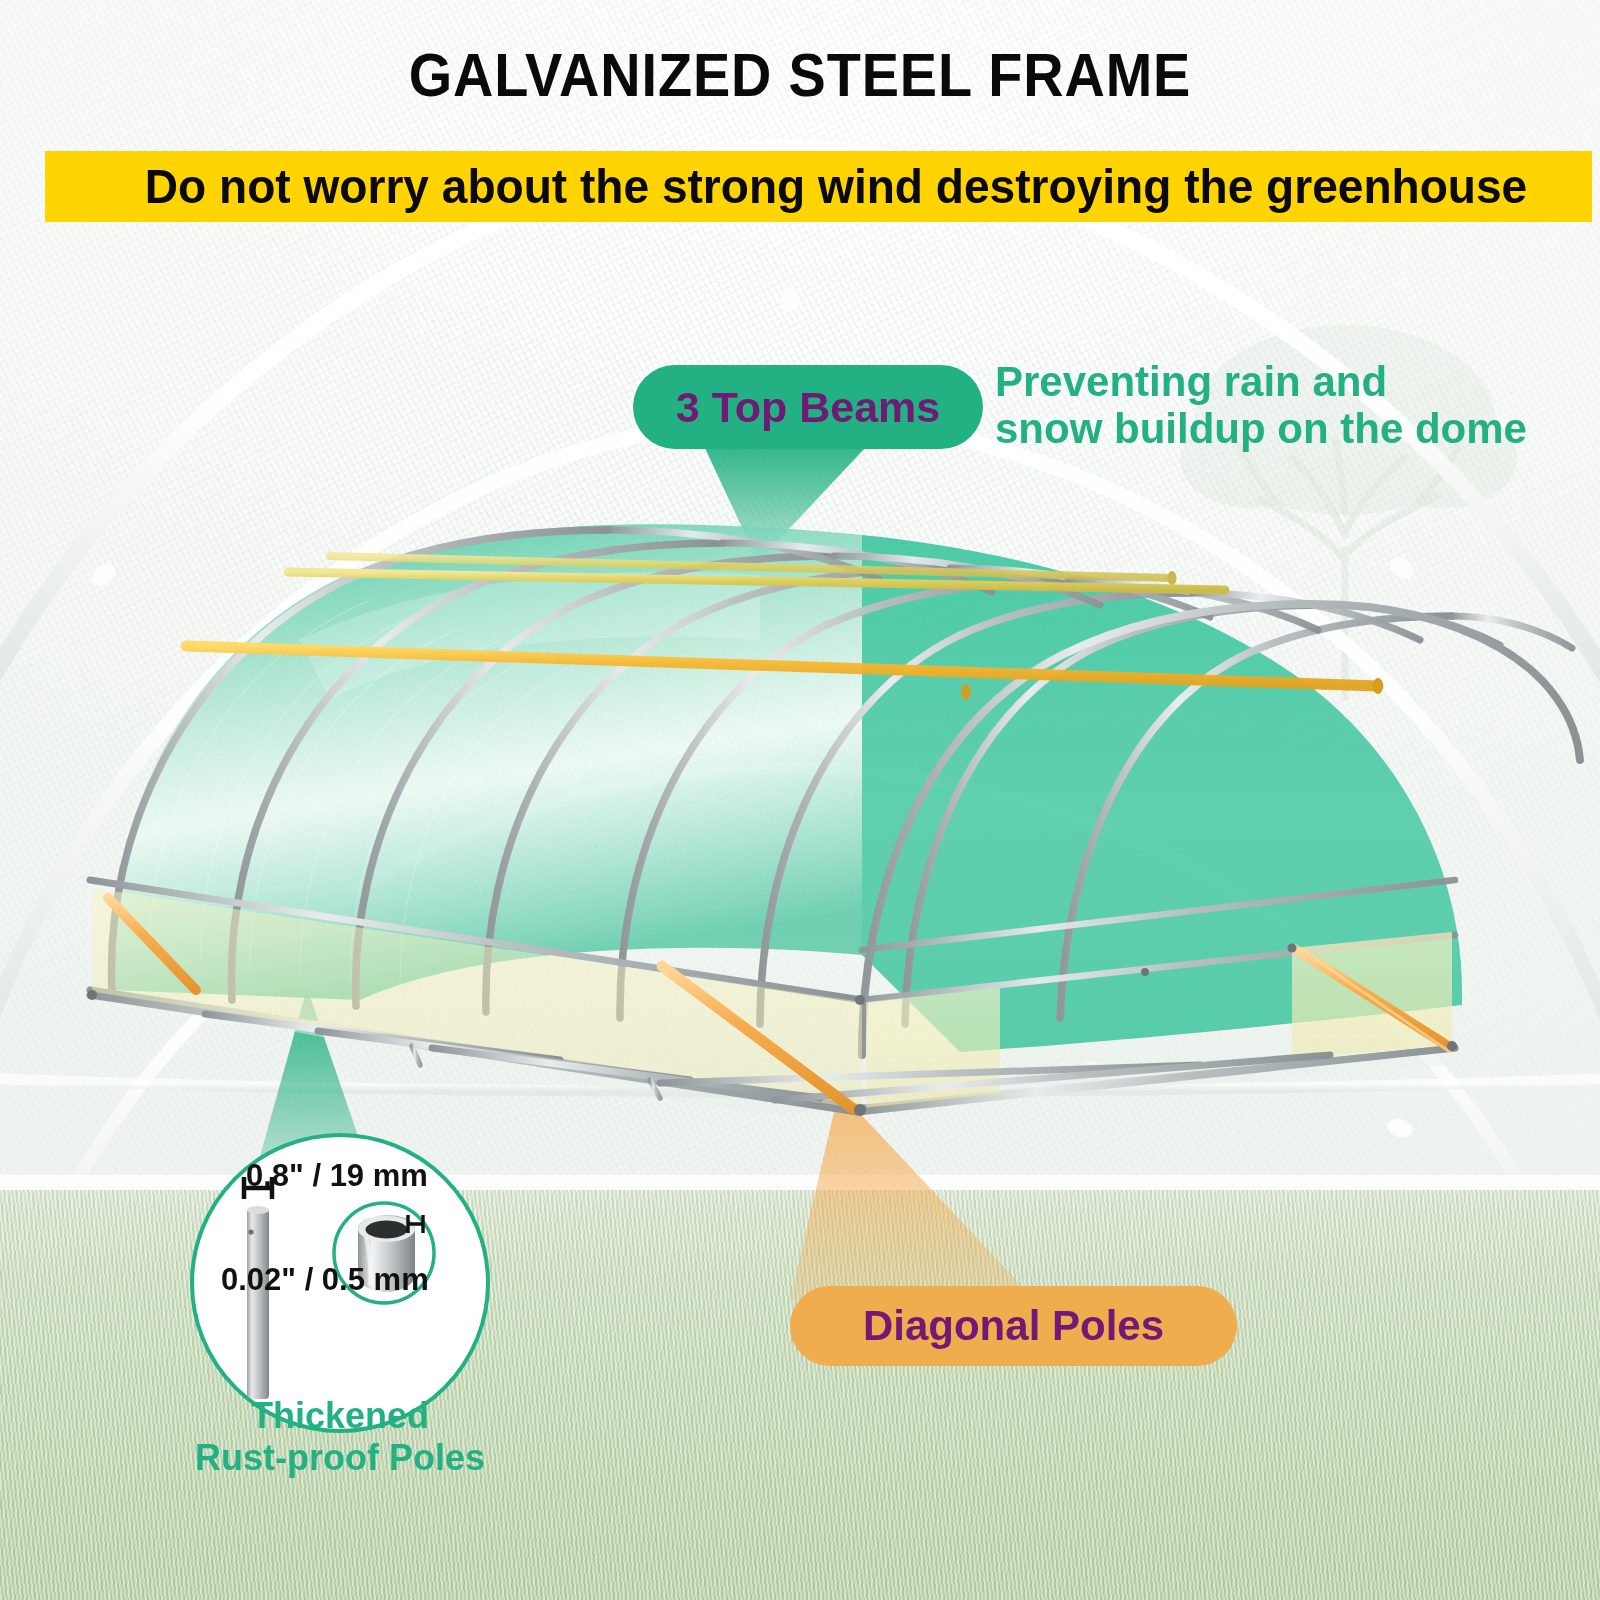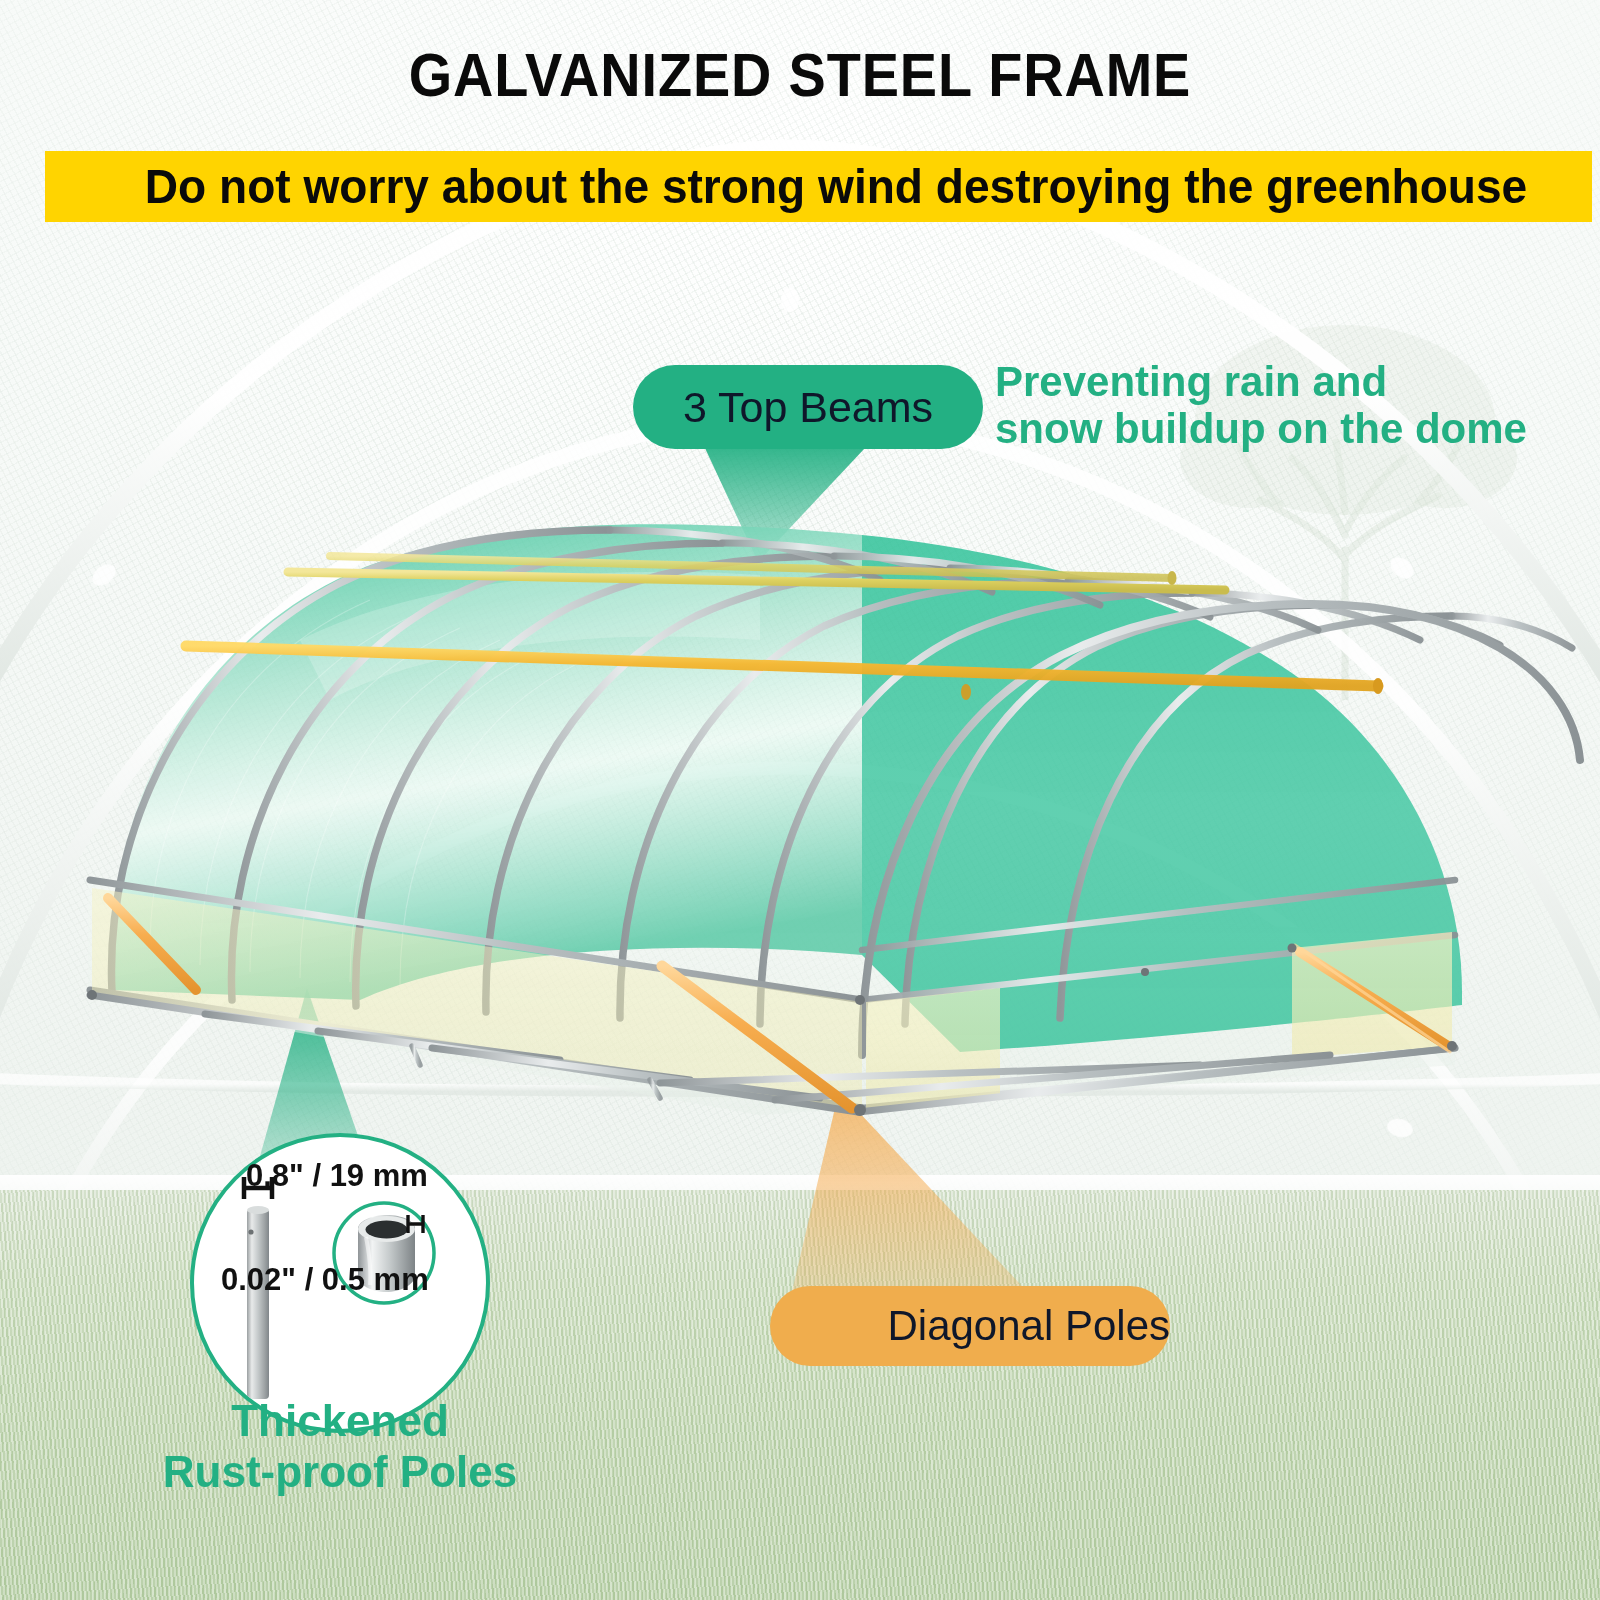--- a/index.html
+++ b/index.html
@@ -72,48 +72,47 @@
     font-weight:bold;font-size:48px;color:#0a0a0a;
     letter-spacing:0px;white-space:nowrap;
     transform:scaleX(.96);
   }
 
   
   .pill{
     position:absolute;
     display:flex;align-items:center;justify-content:center;
     border-radius:999px;
-    color:#0f172a;
+    color:#701a75;
     font-size:42px;
     white-space:nowrap;
-    font-weight:400;
+    font-weight:700;
   }
   .pill-top{
     left:633px;top:365px;width:350px;height:84px;
     background:#23b083;
     font-size:43px;
   }
   .pill-diag{
-    left:770px;top:1286px;width:400px;height:80px;
+    left:790px;top:1286px;width:447px;height:80px;
     background:#f0ad4d;
     font-size:42px;
-    justify-content:flex-end;
   }
   .green-note{
     position:absolute;left:995px;top:358px;width:575px;
     text-align:left;
     color:#23b083;
     font-weight:bold;
     font-size:42px;
     line-height:1.12;
   }
   .rust-note{
     position:absolute;left:120px;top:1395px;width:440px;
     text-align:center;
-    color:#23b083;font-weight:bold;font-size:44px;line-height:1.16;
+    color:#23b083;font-weight:bold;font-size:36px;line-height:1.16;
   }
 
   
   .detail-circle{
     position:absolute;left:190px;top:1133px;width:300px;height:300px;
     border-radius:50%;
     background:#ffffff;
     border:4px solid #23b083;
     box-sizing:border-box;
     overflow:hidden;

